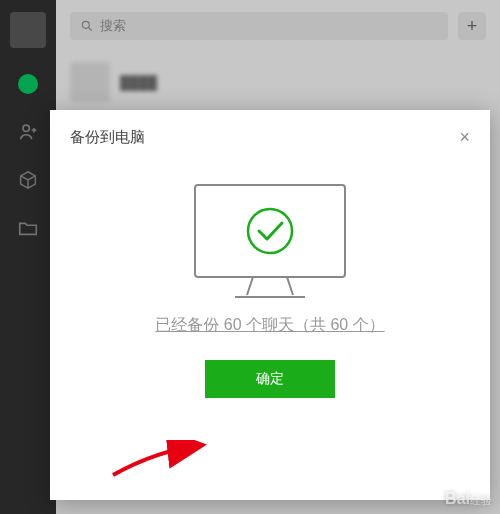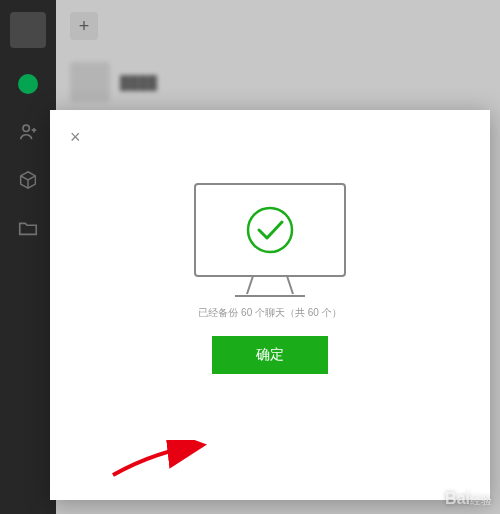--- a/index.html
+++ b/index.html
@@ -140,27 +140,28 @@
     .monitor-svg {
       width: 170px;
       height: 130px;
     }
     .done-title {
       margin-top: 18px;
       font-size: 16px;
       color: #333;
     }
     .done-sub {
-      margin-top: 0;
-      font-size: 10px;
+      margin-top: 8px;
+      font-size: 16px;
       color: #999;
+      text-decoration: underline;
     }
     .confirm-btn {
-      margin-top: 16px;
-      width: 116px;
+      margin-top: 24px;
+      width: 130px;
       height: 38px;
       background: #1aad19;
       color: #fff;
       font-size: 14px;
       display: flex;
       align-items: center;
       justify-content: center;
       cursor: pointer;
     }
     .arrow {
@@ -210,33 +211,41 @@
     </div>
     <div class="sidebar-icon">
       <svg viewBox="0 0 24 24" width="22" height="22" fill="none" stroke="currentColor" stroke-width="1.8">
           <path d="M3 7h6l2 2h10v10H3V7z"></path>
         </svg>
     </div>
   </div>
 
   <div class="chat-list">
     <div class="search-row">
+      <div class="search-box">
+        <svg viewBox="0 0 24 24" width="14" height="14" fill="none" stroke="#888" stroke-width="2">
+            <circle cx="10" cy="10" r="6"></circle>
+            <path d="M15 15l5 5"></path>
+          </svg>
+        <span>搜索</span>
+      </div>
       <div class="add-btn">+</div>
     </div>
     <div class="chat-item">
       <div class="chat-avatar"></div>
       <div class="chat-info">████</div>
     </div>
   </div>
 </div>
 
 <div class="overlay"></div>
 
 <div class="modal">
   <div class="modal-header">
+    <div class="modal-title">备份到电脑</div>
     <div class="modal-close">×</div>
   </div>
   <div class="modal-body">
     <svg class="monitor-svg" viewBox="0 0 170 130">
       <rect x="10" y="8" width="150" height="92" rx="3" fill="none" stroke="#888" stroke-width="2"></rect>
       <path d="M68 100 L62 118 M102 100 L108 118" stroke="#888" stroke-width="2"></path>
       <line x1="50" y1="120" x2="120" y2="120" stroke="#888" stroke-width="2"></line>
       <circle cx="85" cy="54" r="22" fill="none" stroke="#1aad19" stroke-width="2.5"></circle>
       <path d="M74 54 L82 62 L97 46" fill="none" stroke="#1aad19" stroke-width="3" stroke-linecap="round" stroke-linejoin="round"></path>
     </svg>

